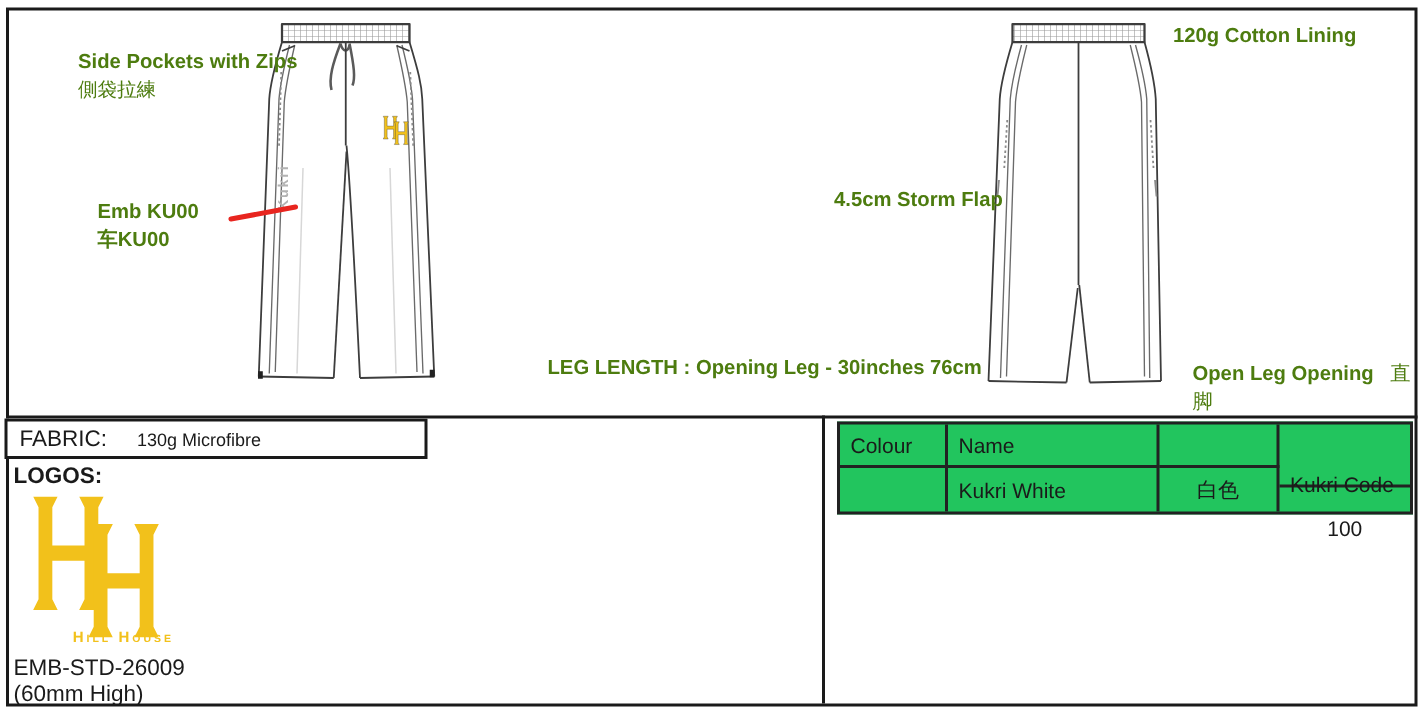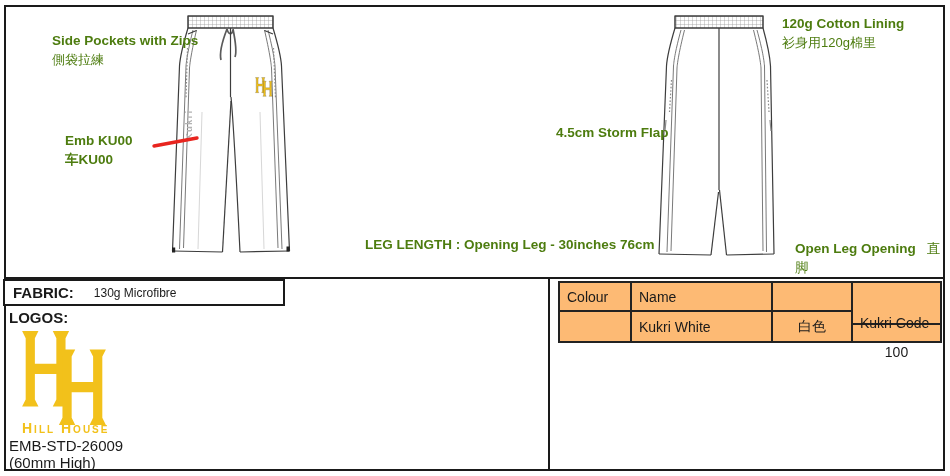--- a/index.html
+++ b/index.html
@@ -12,33 +12,33 @@
   .ann { position:absolute; font-size:13.5px; font-weight:700; line-height:19px; color:#4d7c0f; }
   .ann .zh { font-weight:400; font-size:13px; }
   .ann-inline-zh { font-weight:400; font-size:13.5px; margin-left:14px; }
 
   svg.drawing { position:absolute; left:0; top:0; }
   svg text { font-family:"Liberation Sans", sans-serif; }
 
   
   .fabric-box { position:absolute; left:3px; top:279px; width:282px; height:27px;
     border:2px solid #1a1a1a; background:#fff; display:flex; align-items:center; }
-  .fabric-label { font-weight:700; font-size:15px; margin-left:8px; }
+  .fabric-label { font-weight:400; font-size:15px; margin-left:8px; }
   .fabric-value { font-size:12px; margin-left:20px; }
 
   .logos-label { position:absolute; left:9px; top:309px; font-weight:700; font-size:15px; }
   .biglogo { position:absolute; left:21px; top:331px; }
-  .brand-name { position:absolute; left:22px; top:420px; width:94px; text-align:left;
-    font-variant:small-caps; font-weight:700; font-size:14px; letter-spacing:2px; }
+  .brand-name { position:absolute; left:22px; top:420px; width:94px; text-align:right;
+    font-variant:small-caps; font-weight:700; font-size:10px; letter-spacing:2px; }
   .emb-code { position:absolute; left:9px; top:437px; font-size:15px; }
   .size-note { position:absolute; left:9px; top:454px; font-size:15px; }
 
   
   .ctable { position:absolute; left:558px; top:281px; border:2px solid #222;
-    display:grid; grid-template-columns:72px 141px 80px 87px; grid-template-rows:29px 29px; background:#fdba74; }
+    display:grid; grid-template-columns:72px 141px 80px 87px; grid-template-rows:29px 29px; background:#22c55e; }
   .ctable > div { border-right:2px solid #222; border-bottom:2px solid #222;
     display:flex; align-items:center; font-size:14px; padding-left:7px; }
   .ctable > div:nth-child(4n) { border-right:none;margin-top:40px; }
   .ctable > div:nth-child(n+5) { border-bottom:none; }
   .cell-data { font-size:16px; }
   .cell-center { justify-content:center; padding-left:0 !important; }
 </style>
 </head>
 <body>
 
@@ -138,21 +138,20 @@
     <div class="zh">側袋拉練</div>
   </div>
 
   <div class="ann" style="left:65px; top:131px;">
     <div>Emb KU00</div>
     <div>车KU00</div>
   </div>
 
   <div class="ann" style="left:782px; top:14px;">
     <div>120g Cotton Lining</div>
-    <div class="zh">衫身用120g棉里</div>
   </div>
 
   <div class="ann" style="left:556px; top:123px;">
     <div>4.5cm Storm Flap</div>
   </div>
 
   <div class="ann" style="left:365px; top:235px; font-size:13.5px;">LEG LENGTH : Opening Leg - 30inches 76cm</div>
 
   <div class="ann" style="left:795px; top:239px;">
     <span>Open Leg Opening</span><span class="ann-inline-zh" style="margin-left:11px;">直脚</span>

